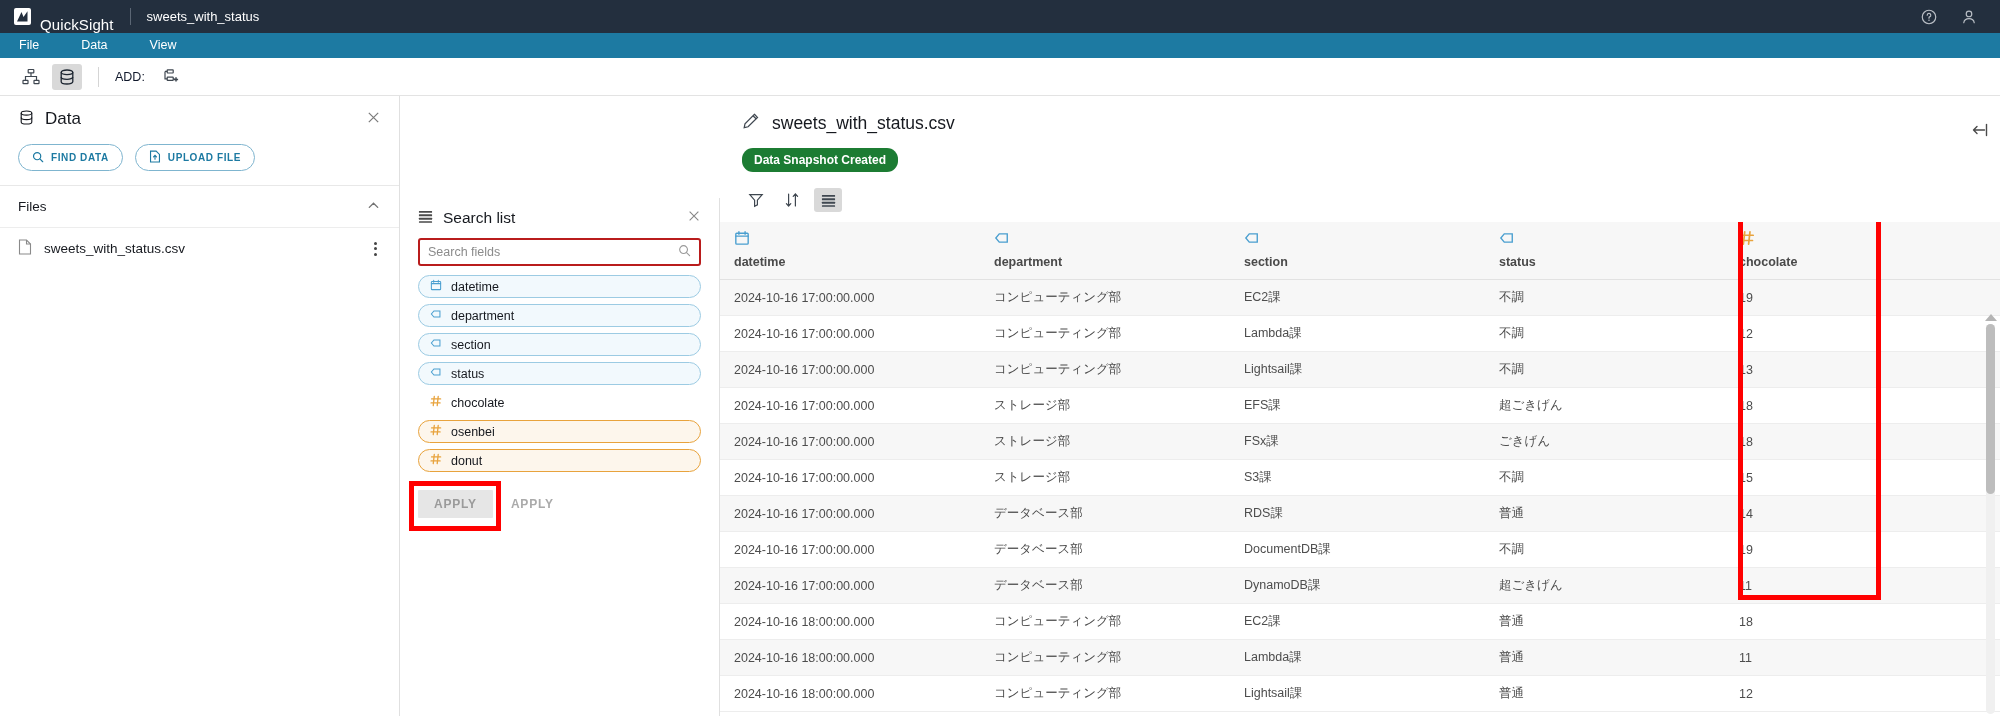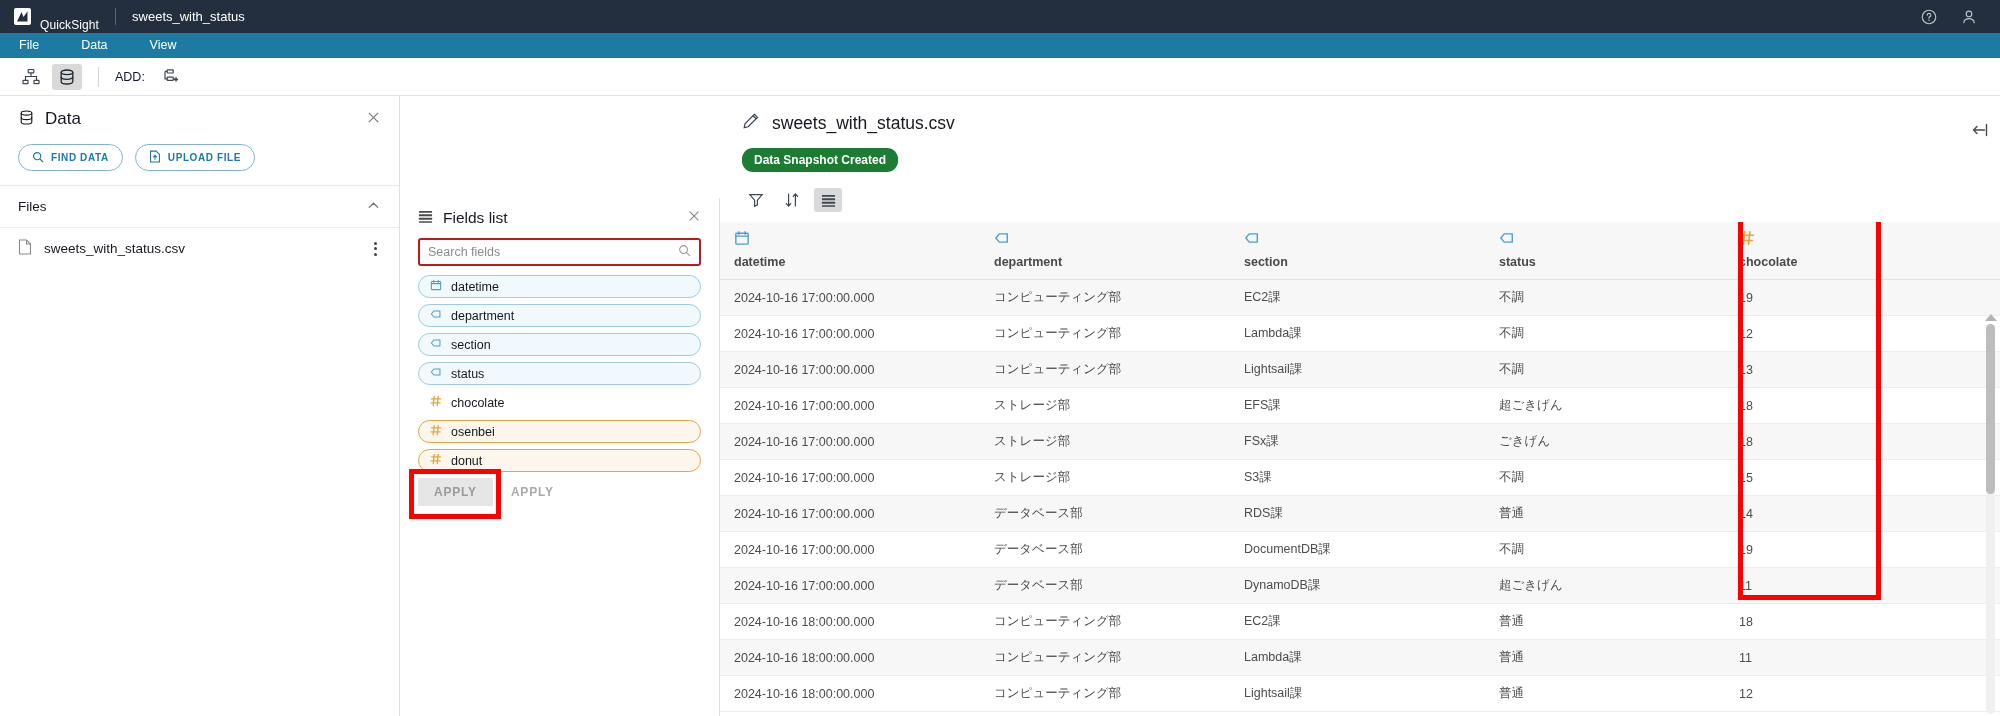--- a/index.html
+++ b/index.html
@@ -13,21 +13,21 @@
   
   .topbar {
     height: 33px; background: #232f3e; display: flex; align-items: center;
     padding: 0 14px; flex: 0 0 33px; color: #ffffff;
   }
   .brand { display: flex; align-items: center; gap: 9px; }
   .brand-logo {
     width: 17px; height: 17px; background: #ffffff; border-radius: 2px;
     display: flex; align-items: center; justify-content: center;
   }
-  .brand-name { font-size: 12px; font-weight: 400; letter-spacing: .1px; color:#fff;margin-top:16px; }
+  .brand-name { font-size: 15px; font-weight: 400; letter-spacing: .1px; color:#fff;margin-top:16px; }
   .brand-sep { width: 1px; height: 17px; background: #5b6674; margin: 0 16px; }
   .doc-name { font-size: 13px; color: #ffffff; }
   .top-right { margin-left: auto; display: flex; align-items: center; gap: 22px; padding-right: 8px; }
   .ticon { width: 18px; height: 18px; opacity: .85; display:block; }
 
   
   .menubar {
     height: 25px; background: #1d7aa2; display: flex; align-items: center;
     padding: 0 13px; gap: 16px; flex: 0 0 25px;
   }
@@ -102,21 +102,21 @@
   }
   .fp-search input::placeholder { color: #8b8b8b; }
   .fieldpill {
     height: 23px; border-radius: 12px; display: flex; align-items: center;
     gap: 9px; padding: 0 11px; font-size: 12.5px; color: #16191f;
     margin-bottom: 6px; cursor: pointer; border: 1px solid transparent;
   }
   .fieldpill.dim { background: #f2f9fd; border-color: #9ccbe3; }
   .fieldpill.meas { background: #fdf6ec; border-color: #e8a33d; }
   .fieldpill.off { background: transparent; border-color: transparent; padding-left: 11px; }
-  .fp-actions { display: flex; align-items: center; gap: 6px; position: relative; }
+  .fp-actions { display: flex; align-items: center; gap: 6px; margin-top: 12px; position: relative; }
   .apply-btn {
     background: #e6e6e6; color: #9a9a9a; font-size: 12px; letter-spacing: .8px;
     font-weight: 600; padding: 7px 16px; border: none; cursor: pointer; border-radius: 1px;
   }
   .cancel-btn {
     background: transparent; color: #aaaaaa; font-size: 12px; letter-spacing: .8px;
     font-weight: 600; padding: 7px 12px; border: none; cursor: pointer;
   }
   .annot-apply {
     position: absolute; left: -9px; top: -9px; width: 92px; height: 50px;
@@ -312,21 +312,21 @@
     <div class="fieldspanel">
       <div class="fp-head">
         <span>
           <svg width="15" height="15" viewBox="0 0 16 16" fill="#4a4a4a">
               <rect x="1" y="2" width="14" height="2.1" rx=".4"></rect>
               <rect x="1" y="5.7" width="14" height="2.1" rx=".4"></rect>
               <rect x="1" y="9.4" width="14" height="2.1" rx=".4"></rect>
               <rect x="1" y="13.1" width="14" height="1.6" rx=".4"></rect>
             </svg>
         </span>
-        <span class="fp-title">Fields list</span>
+        <span class="fp-title">Search list</span>
         <span class="fp-close">
           <svg width="14" height="14" viewBox="0 0 16 16" stroke="#555" stroke-width="1.3">
               <path d="M3 3l10 10M13 3L3 13"></path>
             </svg>
         </span>
       </div>
 
       <div class="fp-search">
         <input type="text" placeholder="Search fields" style="">
         <span>

